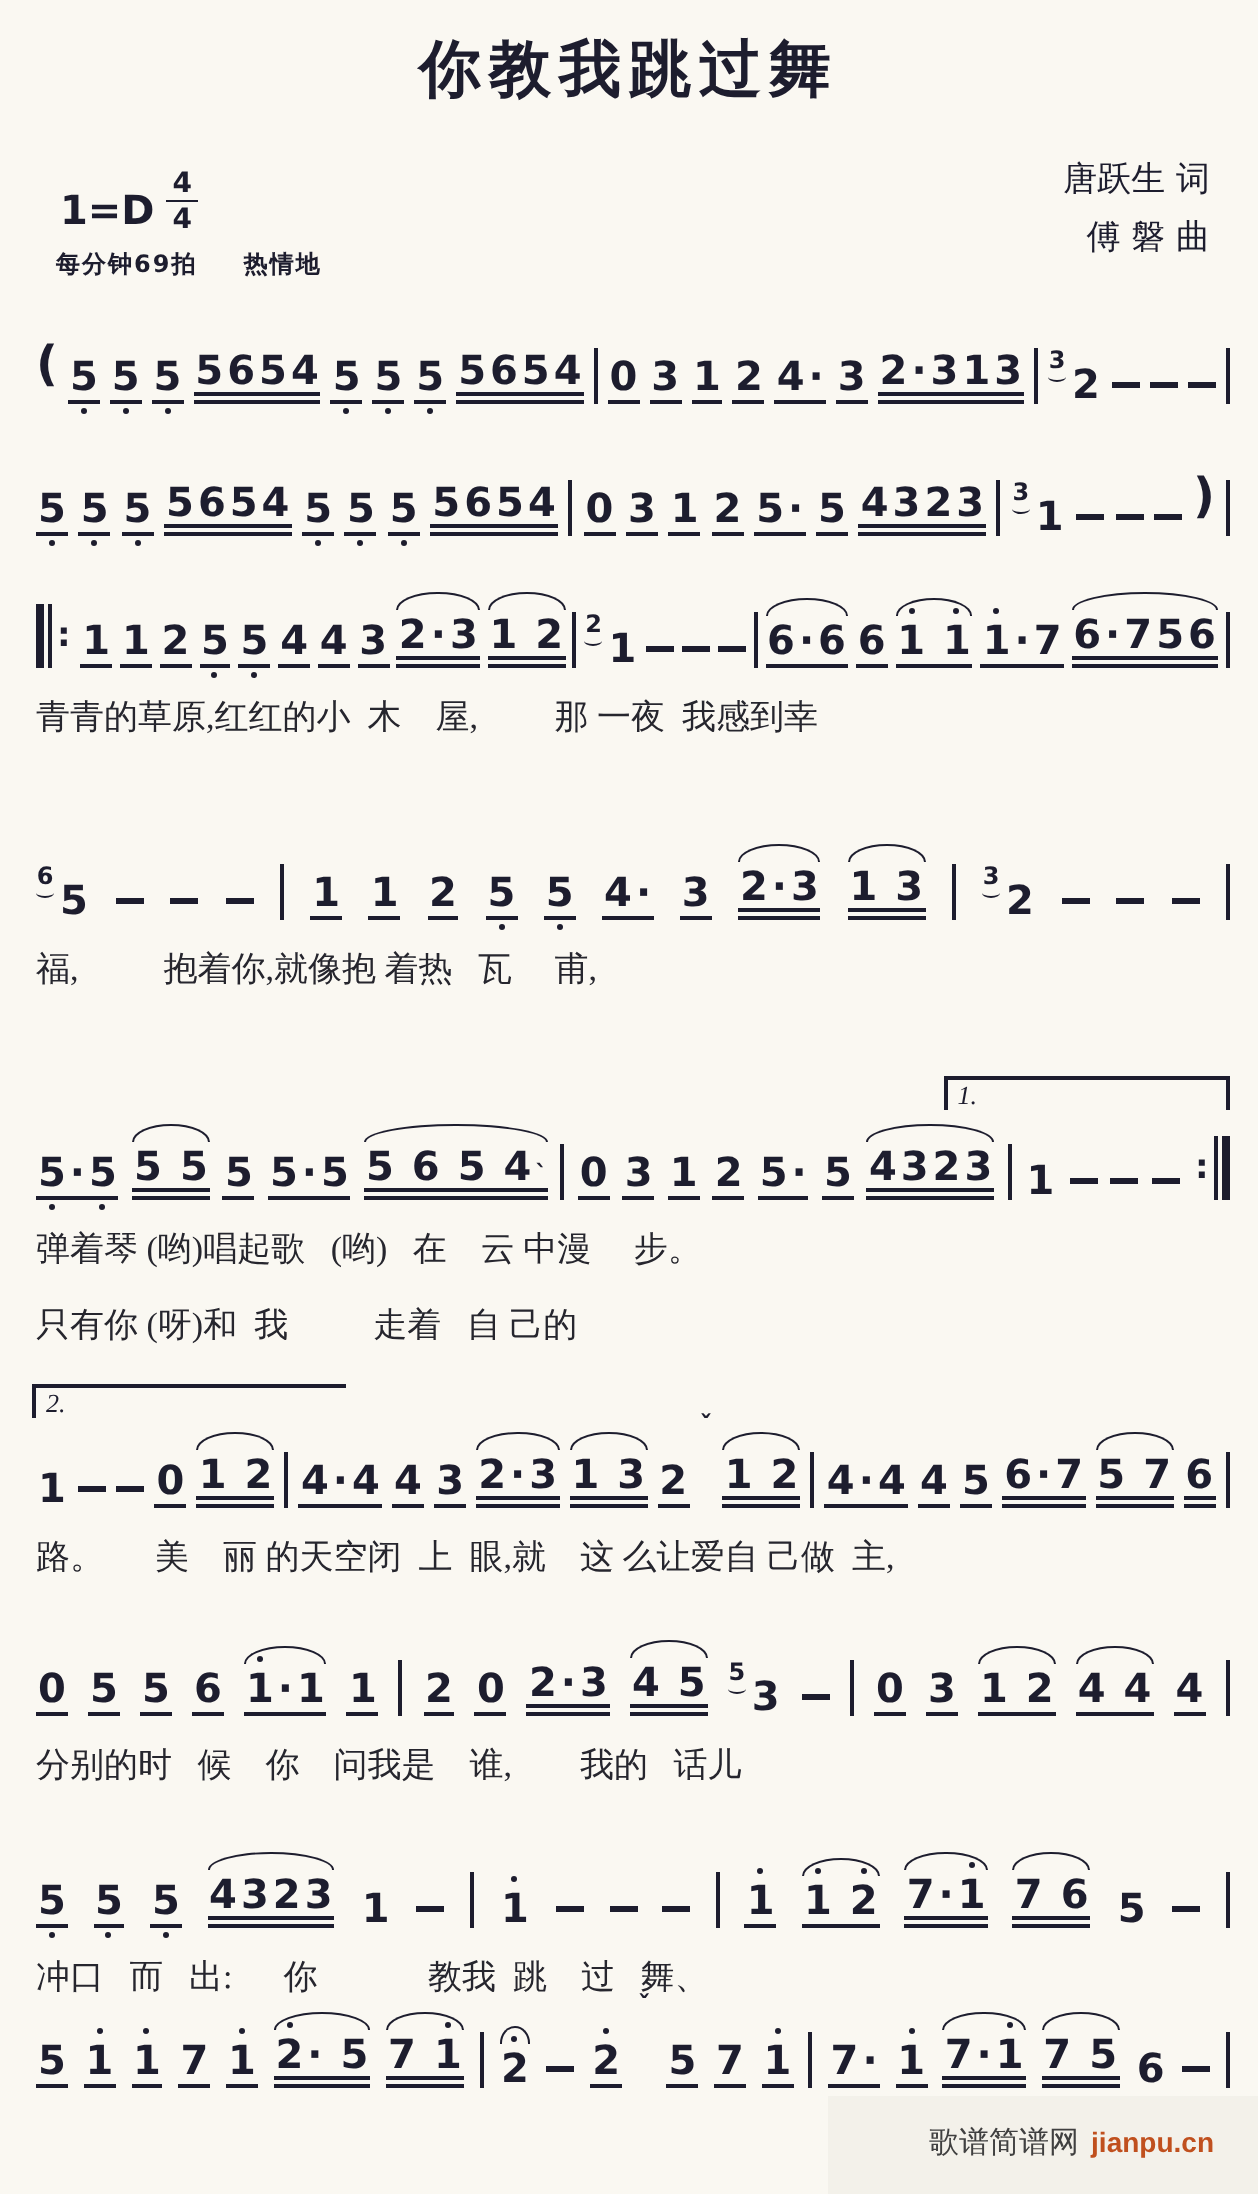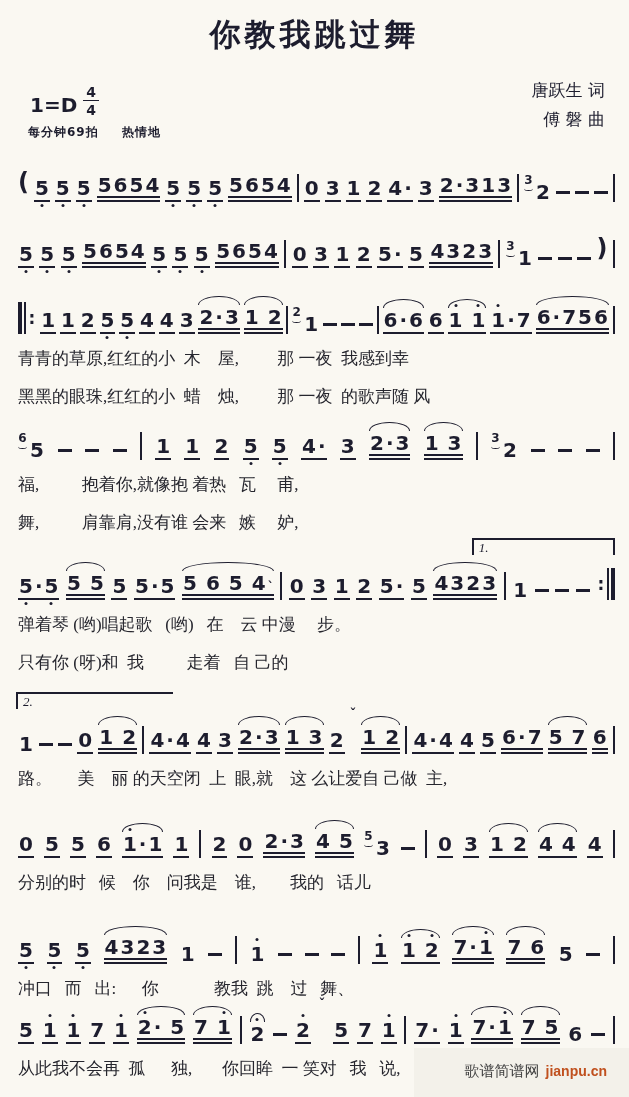--- a/index.html
+++ b/index.html
@@ -311,21 +311,20 @@
         <span class="tok arc u2">
           <span class="d">6</span>
           <span class="mdot">·</span>
           <span class="d">7</span>
           <span class="d">5</span>
           <span class="d">6</span>
         </span>
         <span class="bar"></span>
       </div>
       <div class="lyric">青青的草原,红红的小  木    屋,         那 一夜  我感到幸</div>
-      <div class="lyric">黑黑的眼珠,红红的小  蜡    烛,         那 一夜  的歌声随 风</div>
     </div>
     <div class="system" style="top: 404px;">
       <div class="notes" style="position: relative;">
         <span class="tok">
           <span class="grace">
             <span class="gnum">6</span>
             <span class="gcurve"></span>
           </span>
           <span class="d">5</span>
         </span>
@@ -372,21 +371,20 @@
             <span class="gcurve"></span>
           </span>
           <span class="d">2</span>
         </span>
         <span class="dash"></span>
         <span class="dash"></span>
         <span class="dash"></span>
         <span class="bar"></span>
       </div>
       <div class="lyric">福,          抱着你,就像抱 着热   瓦     甫,</div>
-      <div class="lyric">舞,          肩靠肩,没有谁 会来   嫉     妒,</div>
     </div>
     <div class="system" style="top: 544px;">
       <div class="notes" style="position: relative;">
         <span class="tok u1">
           <span class="d lo">5</span>
           <span class="mdot">·</span>
           <span class="d lo">5</span>
         </span>
         <span class="tok arc u2">
           <span class="d">5</span>
@@ -719,20 +717,19 @@
           <span class="d">7</span>
           <span class="gap"></span>
           <span class="d">5</span>
         </span>
         <span class="tok">
           <span class="d">6</span>
         </span>
         <span class="dash"></span>
         <span class="bar"></span>
       </div>
-      <div class="lyric">从此我不会再  孤      独,       你回眸  一 笑对   我   说,</div>
     </div>
   </div>
 
 <div class="footband"></div>
 <div class="footer">
   <span class="site">歌谱简谱网</span><span class="url">jianpu.cn</span>
 </div>
 
 </body></html>

